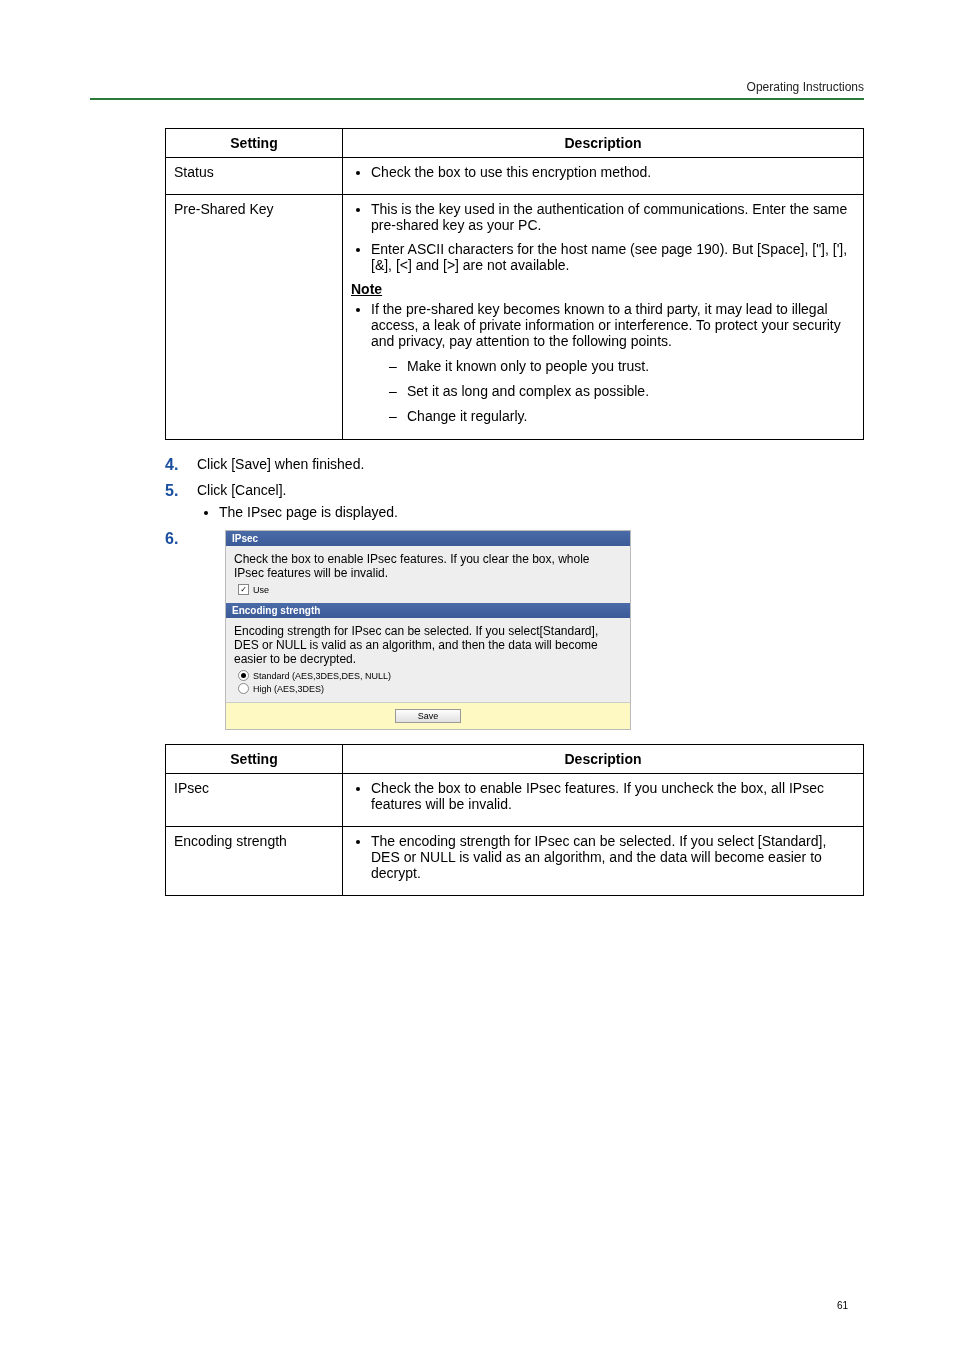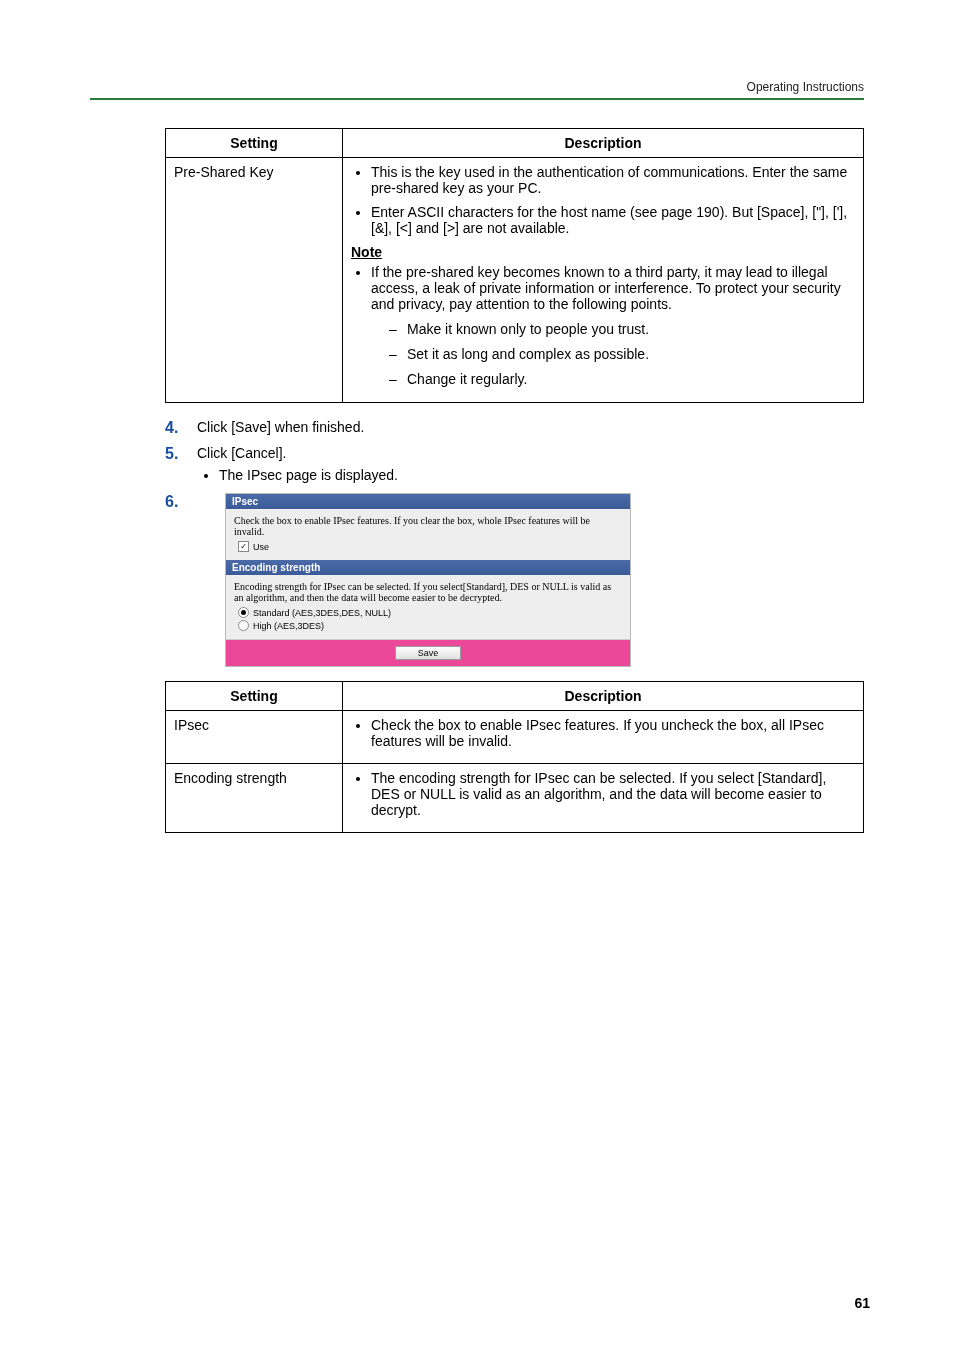--- a/index.html
+++ b/index.html
@@ -118,23 +118,22 @@
     color: #fff;
     font-weight: bold;
     padding: 2px 6px;
     font-size: 10px;
   }
   .ss-body {
     background: #eee;
     padding: 6px 8px;
   }
   .ss-body .hint {
-    font-size: 10px;
+    font-size: 12px;
     margin-bottom: 4px;
-    font-family: Liberation Serif, serif;
   }
   .ss-check, .ss-radio {
     display: flex;
     align-items: center;
     gap: 4px;
     margin: 2px 0;
     padding-left: 4px;
   }
   .ss-box {
     width: 9px; height: 9px;
@@ -154,54 +153,61 @@
     display: inline-flex;
     align-items: center;
     justify-content: center;
   }
   .ss-dot {
     width: 5px; height: 5px;
     background: #000;
     border-radius: 50%;
   }
   .ss-save-row {
-    background: #ec4899;
+    background: #fef9c3;
     padding: 6px 0;
     text-align: center;
     border-top: 1px solid #ccc;
   }
   .ss-save-btn {
     display: inline-block;
     border: 1px solid #999;
     background: linear-gradient(#fdfdfd, #e0e0e0);
     font-size: 9px;
     padding: 1px 22px;
   }
   .page-num {
     position: absolute;
     bottom: 40px;
-    right: 84px;
-    font-size: 14px;
-    font-weight: bold;
+    right: 106px;
+    font-size: 10px;
   }
 </style>
 </head>
 <body>
 
 <div class="page">
   <div class="header-right">Operating Instructions</div>
   <div class="header-rule"></div>
 
   <div class="content">
 
     <table class="tbl">
       <tbody>
           <tr>
         <th class="col-setting">Setting</th>
         <th>Description</th>
+      </tr>
+      <tr>
+        <td>Status</td>
+        <td>
+          <ul class="desc-list">
+            <li>Check the box to use this encryption method.</li>
+          </ul>
+        </td>
       </tr>
       <tr>
         <td>Pre-Shared Key</td>
         <td>
           <ul class="desc-list">
             <li>This is the key used in the authentication of communications. Enter the same pre-shared key as your PC.</li>
             <li>Enter ASCII characters for the host name (see page 190). But [Space], ["], ['], [&amp;], [&lt;] and [&gt;] are not available.</li>
           </ul>
           <div class="note-label">Note</div>
           <ul class="desc-list">

